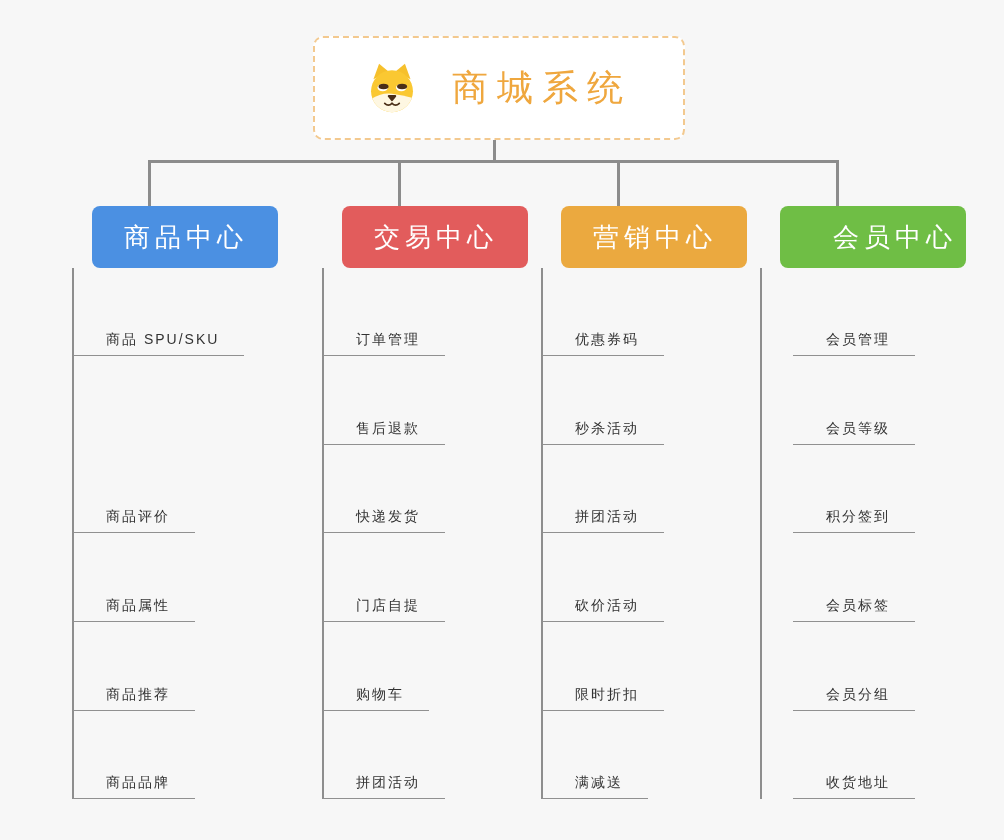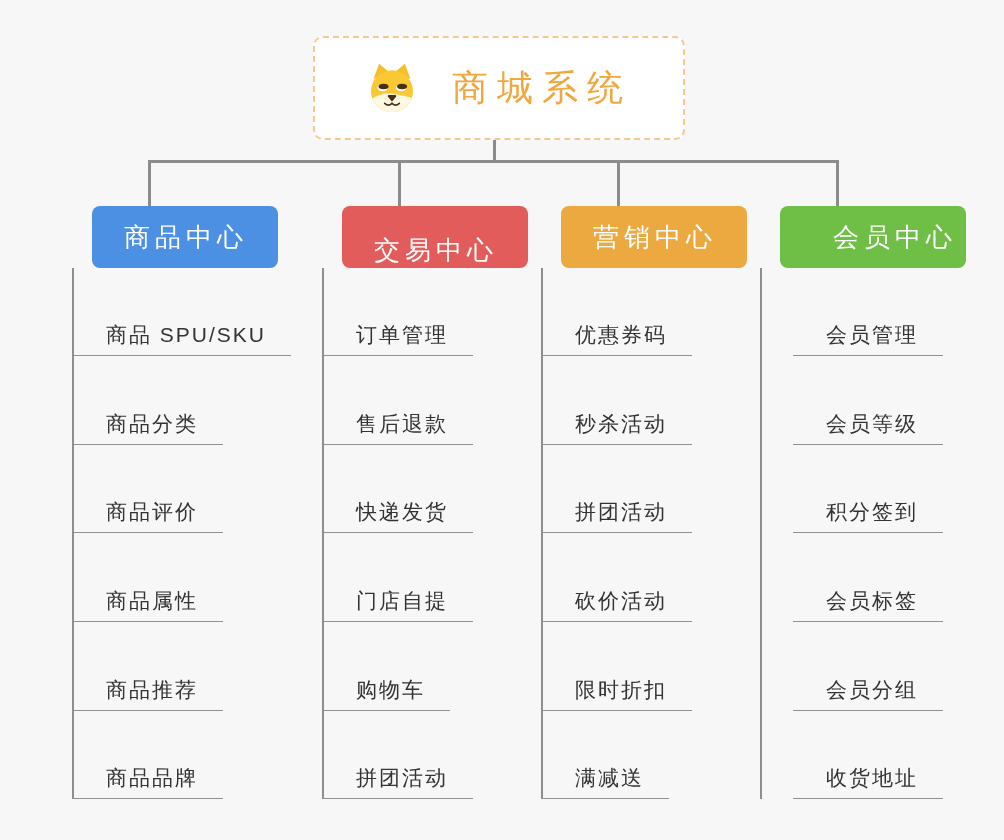--- a/index.html
+++ b/index.html
@@ -66,28 +66,28 @@
     margin-left: 35px;
   }
   .branch-box span {
     color: #ffffff;
     font-size: 26px;
     letter-spacing: 5px;
     text-indent: 2px;
     white-space: nowrap;
   }
   .b0 { left: 57px; }
-  .b1 { left: 307px; align-items: flex-end; }
+  .b1 { left: 307px; }
   .b2 { left: 526px; }
   .b3 { left: 745px; }
 
   
   .leaf {
     position: absolute;
-    font-size: 21px;
+    font-size: 14px;
     letter-spacing: 2px;
     color: #333333;
     white-space: nowrap;
     padding: 0 25px 8px 33px;
     border-bottom: 1px solid #909090;
     line-height: 1.15;
     cursor: pointer;
   }
   .c0 { left: 73px; }
   .c1 { left: 323px; }
@@ -142,21 +142,20 @@
     <span>交易中心</span>
   </div>
   <div class="branch-box b2" style="background-color: rgb(235, 169, 63);">
     <span>营销中心</span>
   </div>
   <div class="branch-box b3" style="background-color: rgb(111, 190, 69); padding-left: 42px;">
     <span>会员中心</span>
   </div>
 
   <div class="leaf c0 r0">商品 SPU/SKU</div>
-  <div class="leaf c0 r1">商品分类</div>
   <div class="leaf c0 r2">商品评价</div>
   <div class="leaf c0 r3">商品属性</div>
   <div class="leaf c0 r4">商品推荐</div>
   <div class="leaf c0 r5">商品品牌</div>
 
   <div class="leaf c1 r0">订单管理</div>
   <div class="leaf c1 r1">售后退款</div>
   <div class="leaf c1 r2">快递发货</div>
   <div class="leaf c1 r3">门店自提</div>
   <div class="leaf c1 r4">购物车</div>

